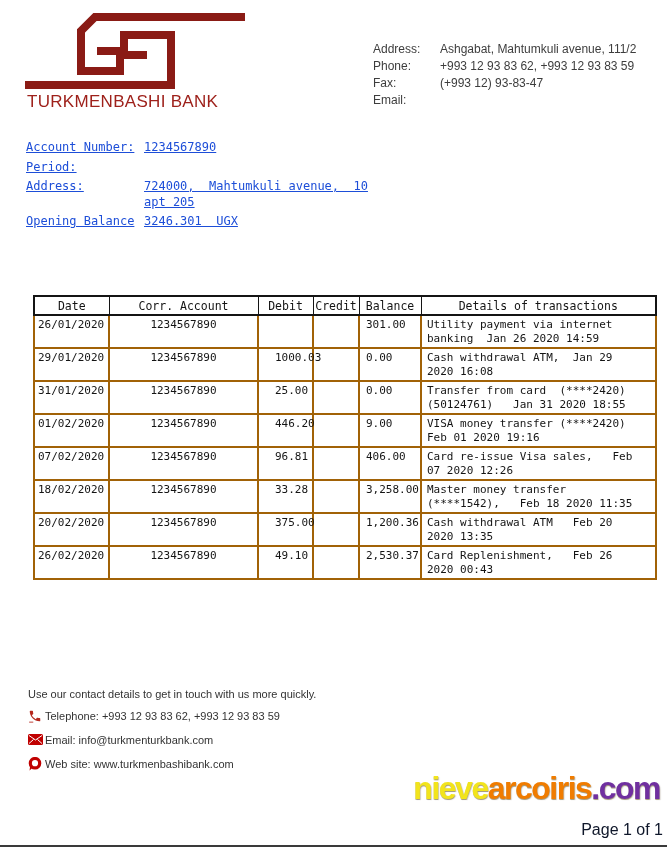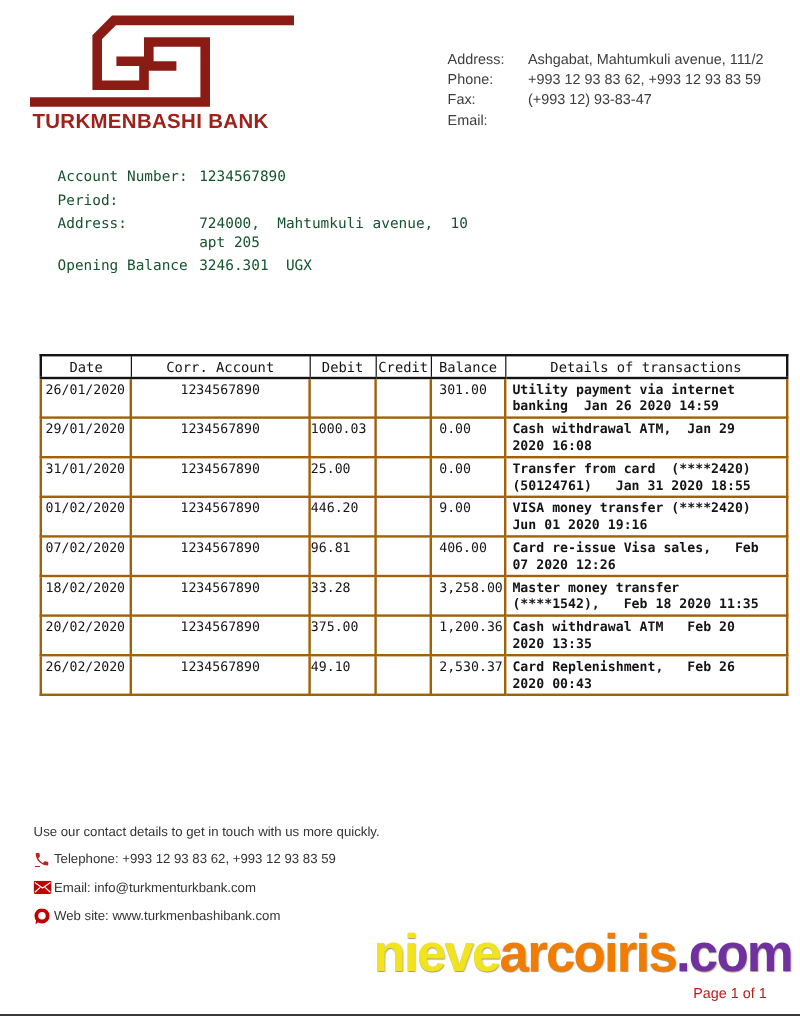--- a/index.html
+++ b/index.html
@@ -3,31 +3,31 @@
 <meta charset="utf-8">
 <style>
   html,body { margin:0; padding:0; background:#fff; }
   .doc {
     position:relative; width:667px; height:847px; background:#ffffff;
     font-family:"Liberation Sans", sans-serif; color:#333; overflow:hidden;
   }
   
   .logo { position:absolute; left:25px; top:11px; }
   .bank-name {
-    position:absolute; left:27px; top:92px; font-size:17px; font-weight:bold;
+    position:absolute; left:27px; top:92px; font-size:17px; font-weight:normal;
     color:#9e211b; letter-spacing:0.3px; white-space:nowrap;
   }
   .contact { position:absolute; left:373px; top:41px; font-size:12px; color:#3d3d3d; line-height:17px; }
   .contact-row { display:flex; }
   .contact-label { width:67px; flex:none; }
   .contact-value { white-space:nowrap; }
   
   .account-info {
-    position:absolute; left:48px; top:140px;
-    font-family:"DejaVu Sans Mono", monospace; font-size:12px; color:#14532d;
+    position:absolute; left:26px; top:140px;
+    font-family:"DejaVu Sans Mono", monospace; font-size:12px; color:#1d4ed8;text-decoration:underline;
   }
   .ai-row { display:flex; margin-bottom:4px; line-height:15.5px; }
   .ai-label { width:118px; flex:none; }
   .ai-value { white-space:pre; }
   
   .stmt-table {
     position:absolute; left:33px; top:295px; width:622px;
     border-collapse:collapse; table-layout:fixed;
     font-family:"DejaVu Sans Mono", monospace; font-size:11px; color:#141414;
     border:2px solid #141414;
@@ -35,36 +35,36 @@
   .stmt-table th {
     font-size:11.5px; font-weight:normal; text-align:center; padding:1px 0;
     border:1px solid #141414; border-bottom:2px solid #141414; height:15px;
   }
   .stmt-table td {
     border:2px solid #a16207; vertical-align:top; height:29px;
     padding:2px 0 0 0; line-height:14px;
   }
   .stmt-table td.col0 { padding-left:3px; }
   .stmt-table td.col1 { text-align:center; }
-  .stmt-table td.col2 { padding-left:0; }
+  .stmt-table td.col2 { padding-left:16px; }
   .stmt-table td.col3 { padding-left:6px; }
   .stmt-table td.col4 { padding-left:6px; }
-  .stmt-table td.col5 { padding-left:5px; white-space:pre;font-weight:bold; }
+  .stmt-table td.col5 { padding-left:5px; white-space:pre; }
   
   .footer { position:absolute; left:28px; top:688px; font-size:11px; color:#333; }
   .f-intro { margin-bottom:8px; }
   .f-row { display:flex; align-items:center; margin-bottom:9px; height:15px; }
   .f-icon { width:17px; flex:none; display:flex; align-items:center; }
   
   .watermark {
-    position:absolute; right:7px; top:770px; font-size:44px; font-weight:bold;
+    position:absolute; right:7px; top:770px; font-size:32px; font-weight:bold;
     letter-spacing:-1.5px; white-space:nowrap;
     text-shadow:0 1px 0 rgba(90,70,0,0.35), 1px 1px 1px rgba(60,40,0,0.25);
   }
-  .page-num { position:absolute; right:28px; top:821px; font-size:12px; color:#b91c1c; }
+  .page-num { position:absolute; right:4px; top:821px; font-size:16px; color:#0f172a; }
   .bottom-edge { position:absolute; left:0; bottom:0; width:100%; height:2px; background:#3a3a3a; }
 </style>
 </head>
 <body>
 
 <div class="doc">
 
   <svg class="logo" width="220" height="80" viewBox="0 0 220 80">
     <g fill="none" stroke="#8a1b15" stroke-width="8" stroke-linecap="butt" stroke-linejoin="miter">
       <path d="M220 6 L70 6 L56 20 L56 60 L95 60 L95 44 L122 44"></path>
@@ -157,21 +157,21 @@
           <td class="col5">Transfer from card  (****2420)
 (50124761)   Jan 31 2020 18:55</td>
         </tr>
         <tr>
           <td class="col0">01/02/2020</td>
           <td class="col1">1234567890</td>
           <td class="col2">446.20</td>
           <td class="col3"></td>
           <td class="col4">9.00</td>
           <td class="col5">VISA money transfer (****2420)
-Jun 01 2020 19:16</td>
+Feb 01 2020 19:16</td>
         </tr>
         <tr>
           <td class="col0">07/02/2020</td>
           <td class="col1">1234567890</td>
           <td class="col2">96.81</td>
           <td class="col3"></td>
           <td class="col4">406.00</td>
           <td class="col5">Card re-issue Visa sales,   Feb
 07 2020 12:26</td>
         </tr>

